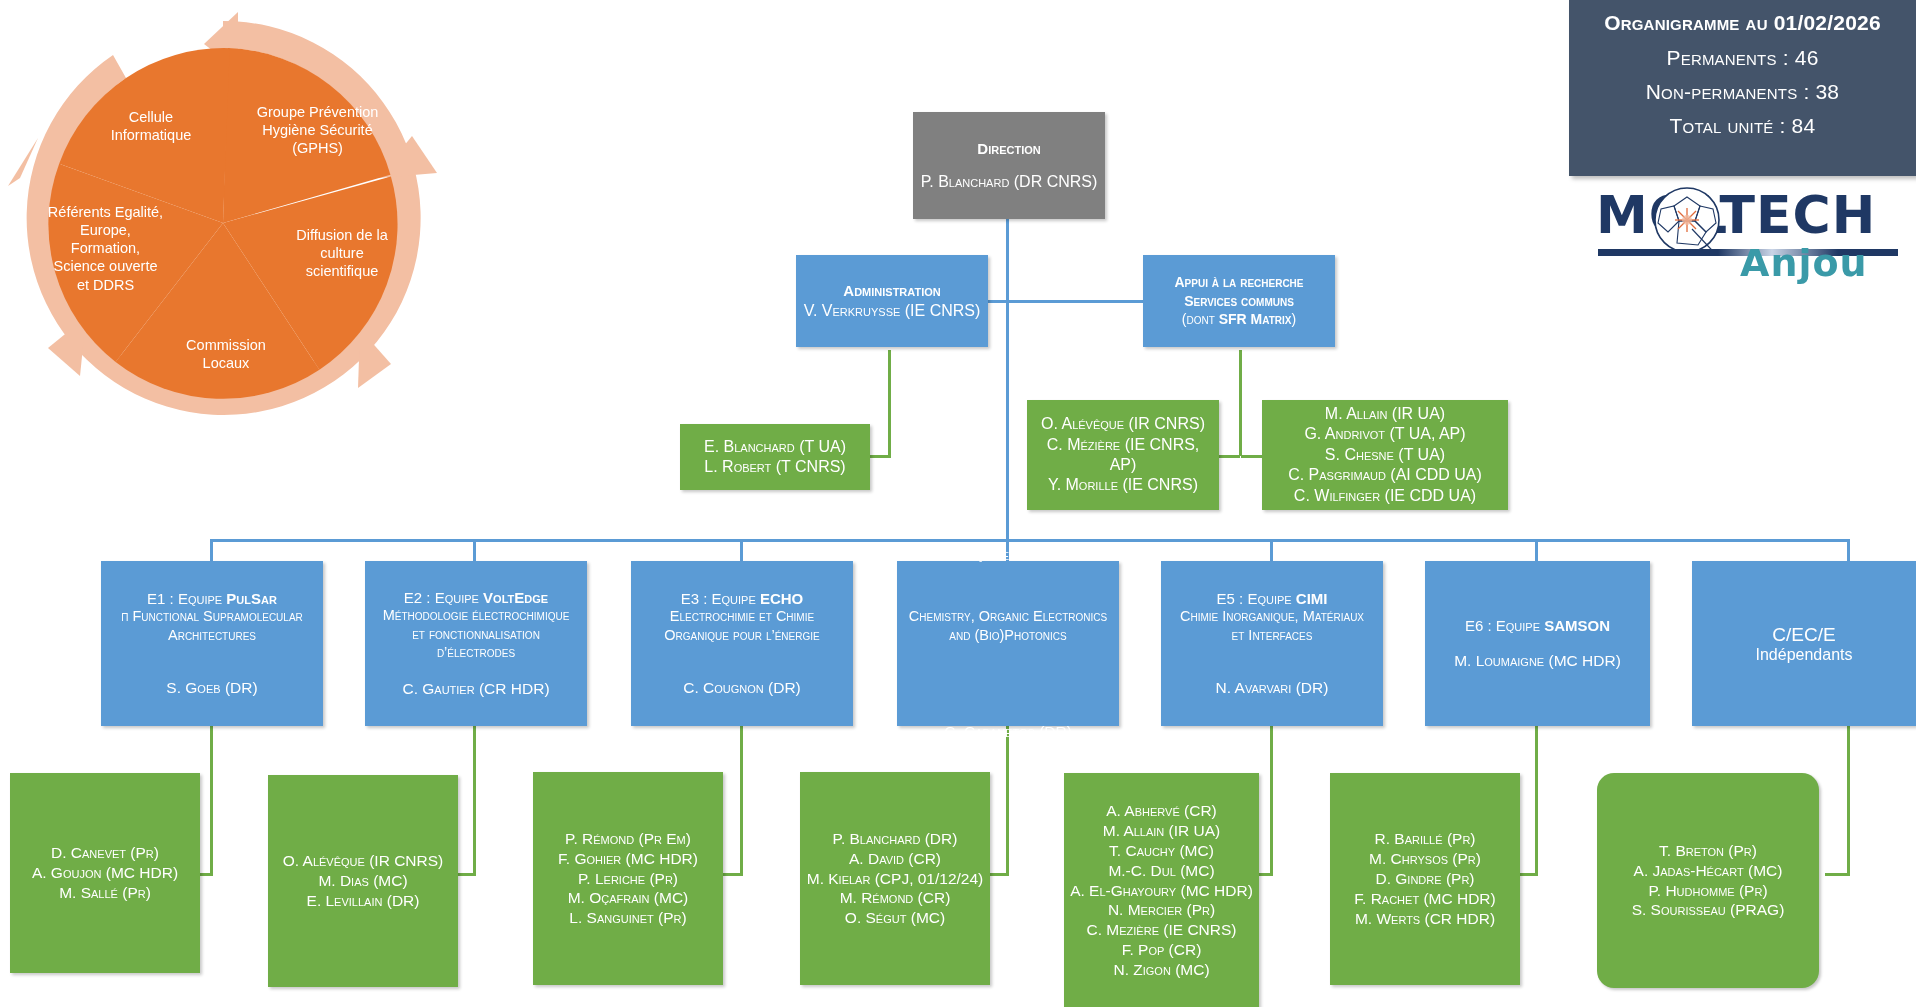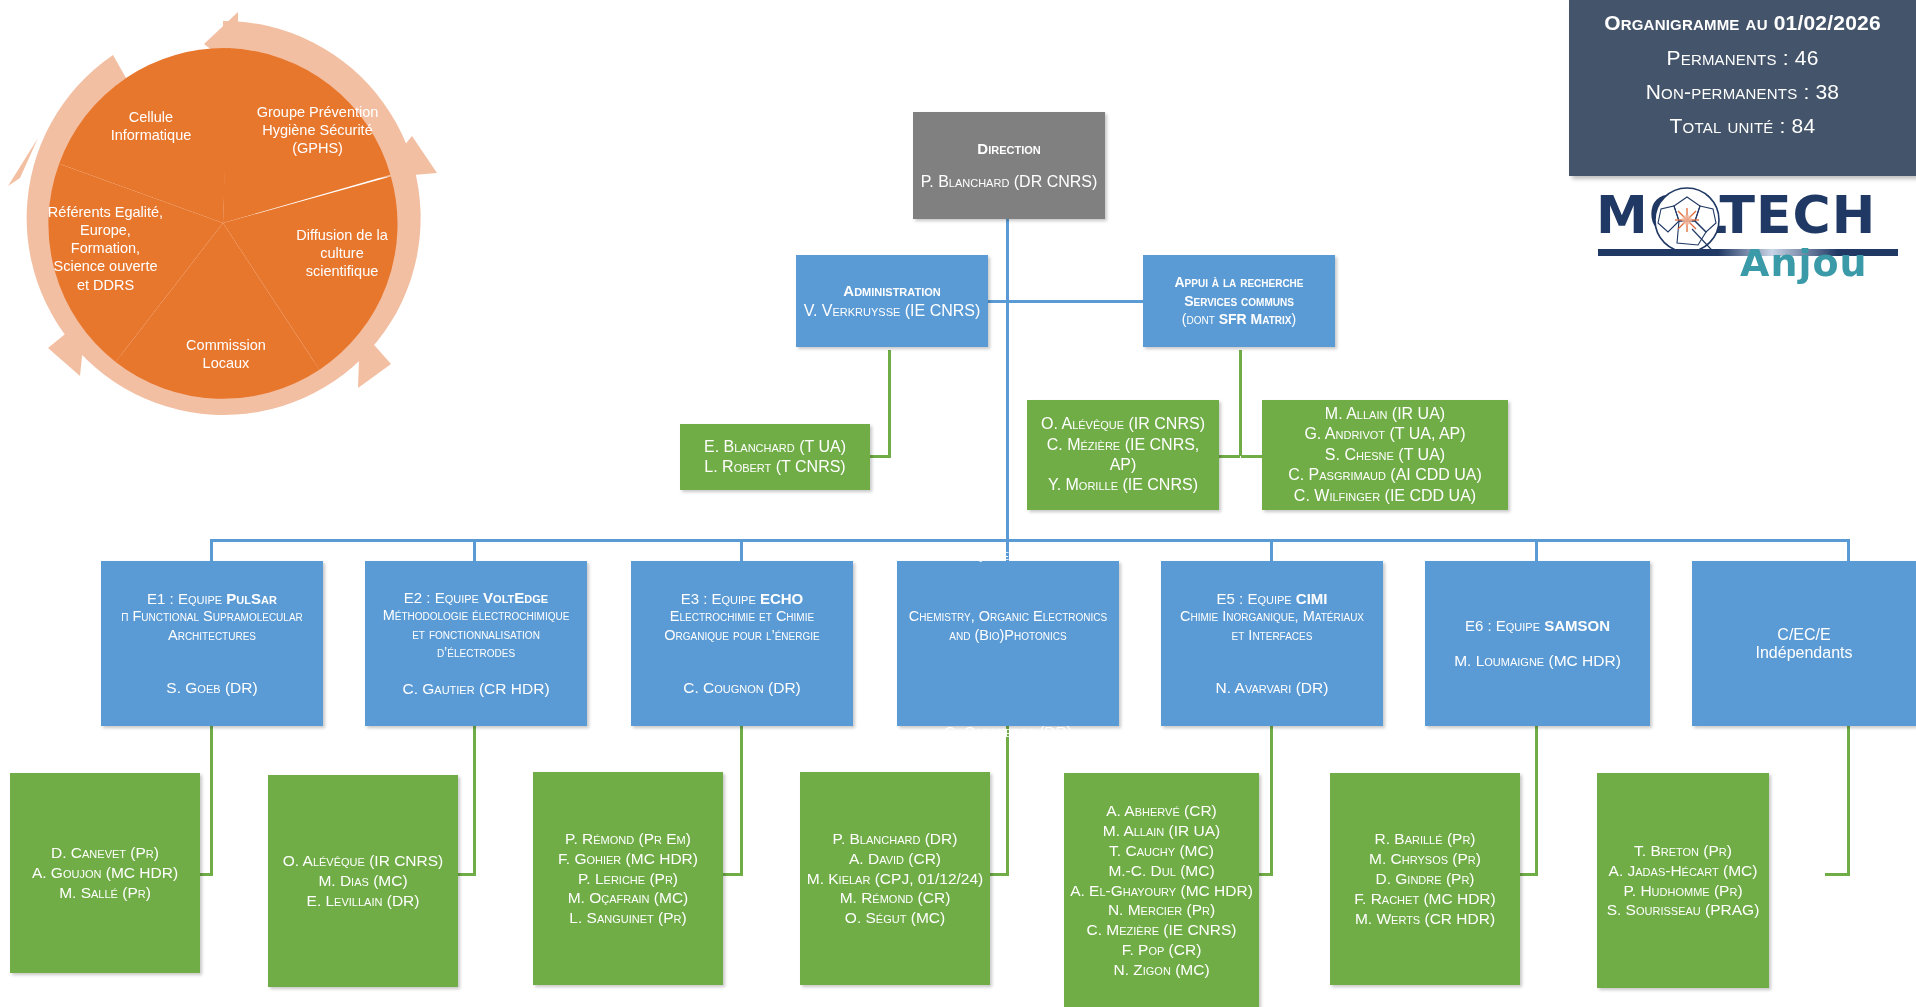--- a/index.html
+++ b/index.html
@@ -229,21 +229,21 @@
   <div class="sc" style="font-size:15px;"><span>E5 : Equipe </span><b>CIMI</b></div>
   <div class="sc" style="font-size:14.5px;white-space:pre-line;line-height:1.3;">Chimie Inorganique, Matériaux
 et Interfaces</div>
   <div class="sc" style="font-size:15.5px;margin-top:34px;">N. Avarvari (DR)</div>
 </div>
 <div class="abs box blue" style="left:1425px;top:561px;width:225px;height:165px;">
   <div class="sc" style="font-size:15px;"><span>E6 : Equipe </span><b>SAMSON</b></div>
   <div class="sc" style="font-size:15.5px;margin-top:18px;">M. Loumaigne (MC HDR)</div>
 </div>
 <div class="abs box blue" style="left:1692px;top:561px;width:224px;height:165px;">
-  <div style="font-size:16px;">C/EC/E</div>
+  <div style="font-size:19px;">C/EC/E</div>
   <div style="font-size:16px;">Indépendants</div>
 </div>
 
 <div class="abs box green" style="left:10px;top:773px;width:190px;height:200px;">
   <div class="nm" style="font-size:15.5px;">D. Canevet (Pr)</div>
   <div class="nm" style="font-size:15.5px;">A. Goujon (MC HDR)</div>
   <div class="nm" style="font-size:15.5px;">M. Sallé (Pr)</div>
 </div>
 <div class="abs box green" style="left:268px;top:775px;width:190px;height:212px;">
   <div class="nm" style="font-size:15.5px;">O. Alévêque (IR CNRS)</div>
@@ -275,18 +275,18 @@
   <div class="nm" style="font-size:15.5px;">F. Pop (CR)</div>
   <div class="nm" style="font-size:15.5px;">N. Zigon (MC)</div>
 </div>
 <div class="abs box green" style="left:1330px;top:773px;width:190px;height:212px;">
   <div class="nm" style="font-size:15.5px;">R. Barillé (Pr)</div>
   <div class="nm" style="font-size:15.5px;">M. Chrysos (Pr)</div>
   <div class="nm" style="font-size:15.5px;">D. Gindre (Pr)</div>
   <div class="nm" style="font-size:15.5px;">F. Rachet (MC HDR)</div>
   <div class="nm" style="font-size:15.5px;">M. Werts (CR HDR)</div>
 </div>
-<div class="abs box green" style="left:1597px;top:773px;width:172px;height:215px;">
+<div class="abs box green" style="left:1597px;top:773px;width:222px;height:215px;border-radius:17px;">
   <div class="nm" style="font-size:15.5px;">T. Breton (Pr)</div>
   <div class="nm" style="font-size:15.5px;">A. Jadas-Hécart (MC)</div>
   <div class="nm" style="font-size:15.5px;">P. Hudhomme (Pr)</div>
   <div class="nm" style="font-size:15.5px;">S. Sourisseau (PRAG)</div>
 </div>
 
 </body></html>

